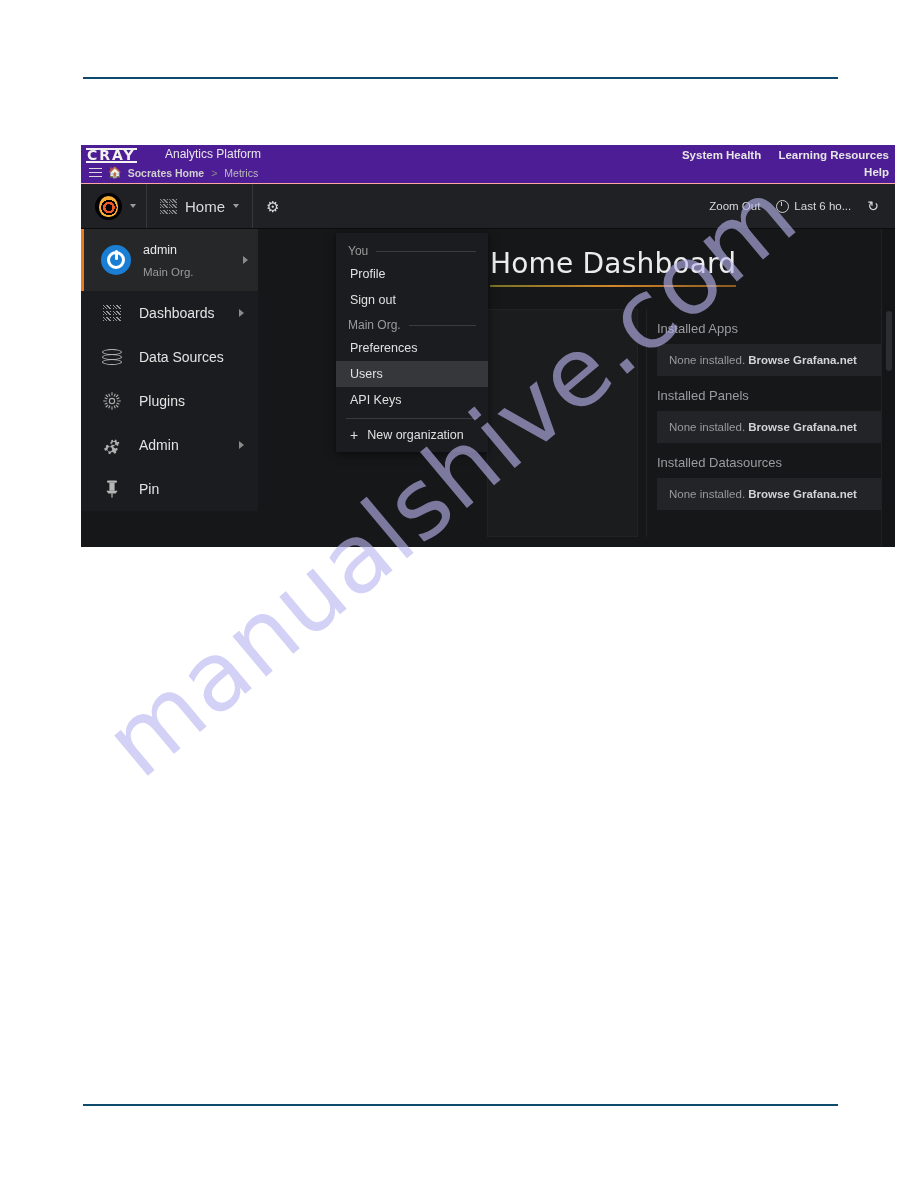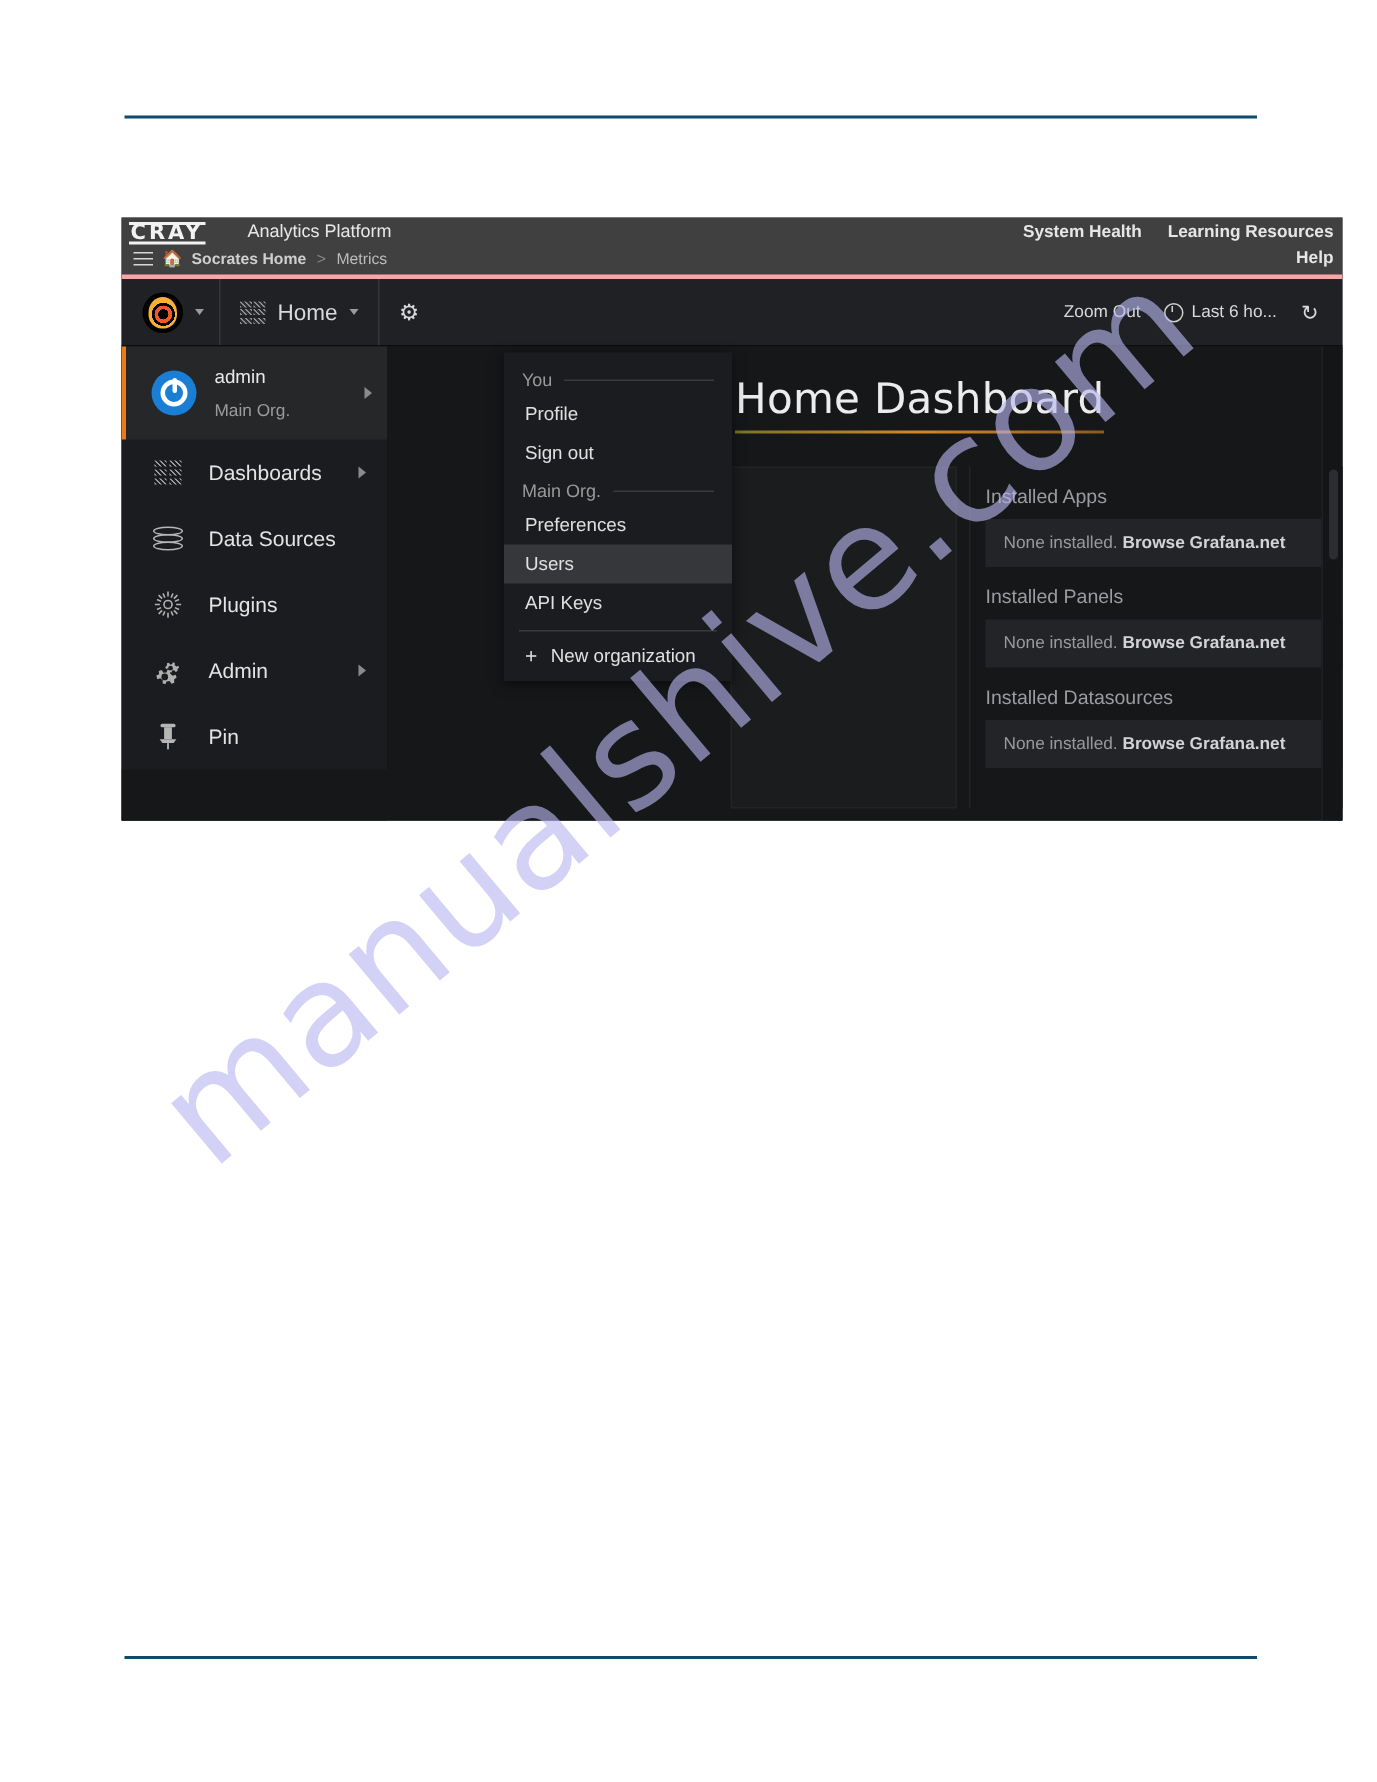--- a/index.html
+++ b/index.html
@@ -52,22 +52,22 @@
     height: 402px;
     background: #161719;
     overflow: hidden;
     z-index: 5;
   }
 
   
   .cray-bar {
     position: relative;
     height: 38px;
-    background: #404040;
-    border-bottom: 3px solid #fca5a5;
+    background: #4c1d95;
+    border-bottom: 1px solid #fca5a5;
   }
   .cray-logo {
     position: absolute;
     left: 5px;
     top: 3px;
     font-family: "DejaVu Sans", sans-serif;
     font-weight: bold;
     font-size: 14px;
     letter-spacing: 2px;
     color: #f2f2f2;

